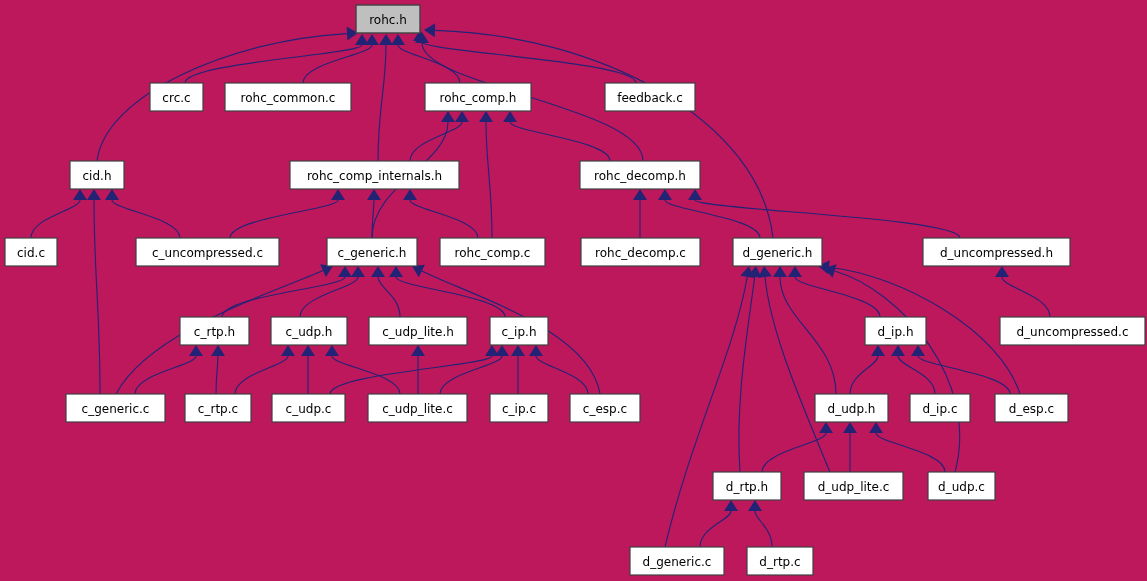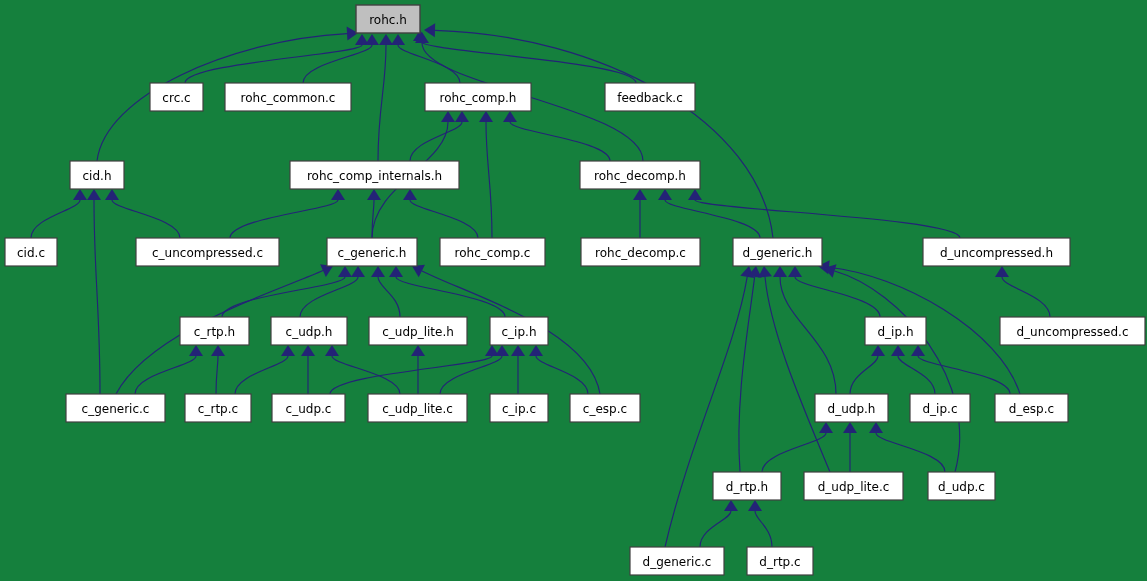--- a/index.html
+++ b/index.html
@@ -4,21 +4,21 @@
 <style>
   html, body {
     margin: 0;
     padding: 0;
     background: #ffffff;
   }
   #graph-root {
     position: relative;
     width: 1147px;
     height: 581px;
-    background: #15803d;
+    background: #be185d;
     font-family: "DejaVu Sans", sans-serif;
     overflow: hidden;
   }
   svg#graph-svg {
     position: absolute;
     left: 0;
     top: 0;
     width: 1147px;
     height: 581px;
     display: block;

